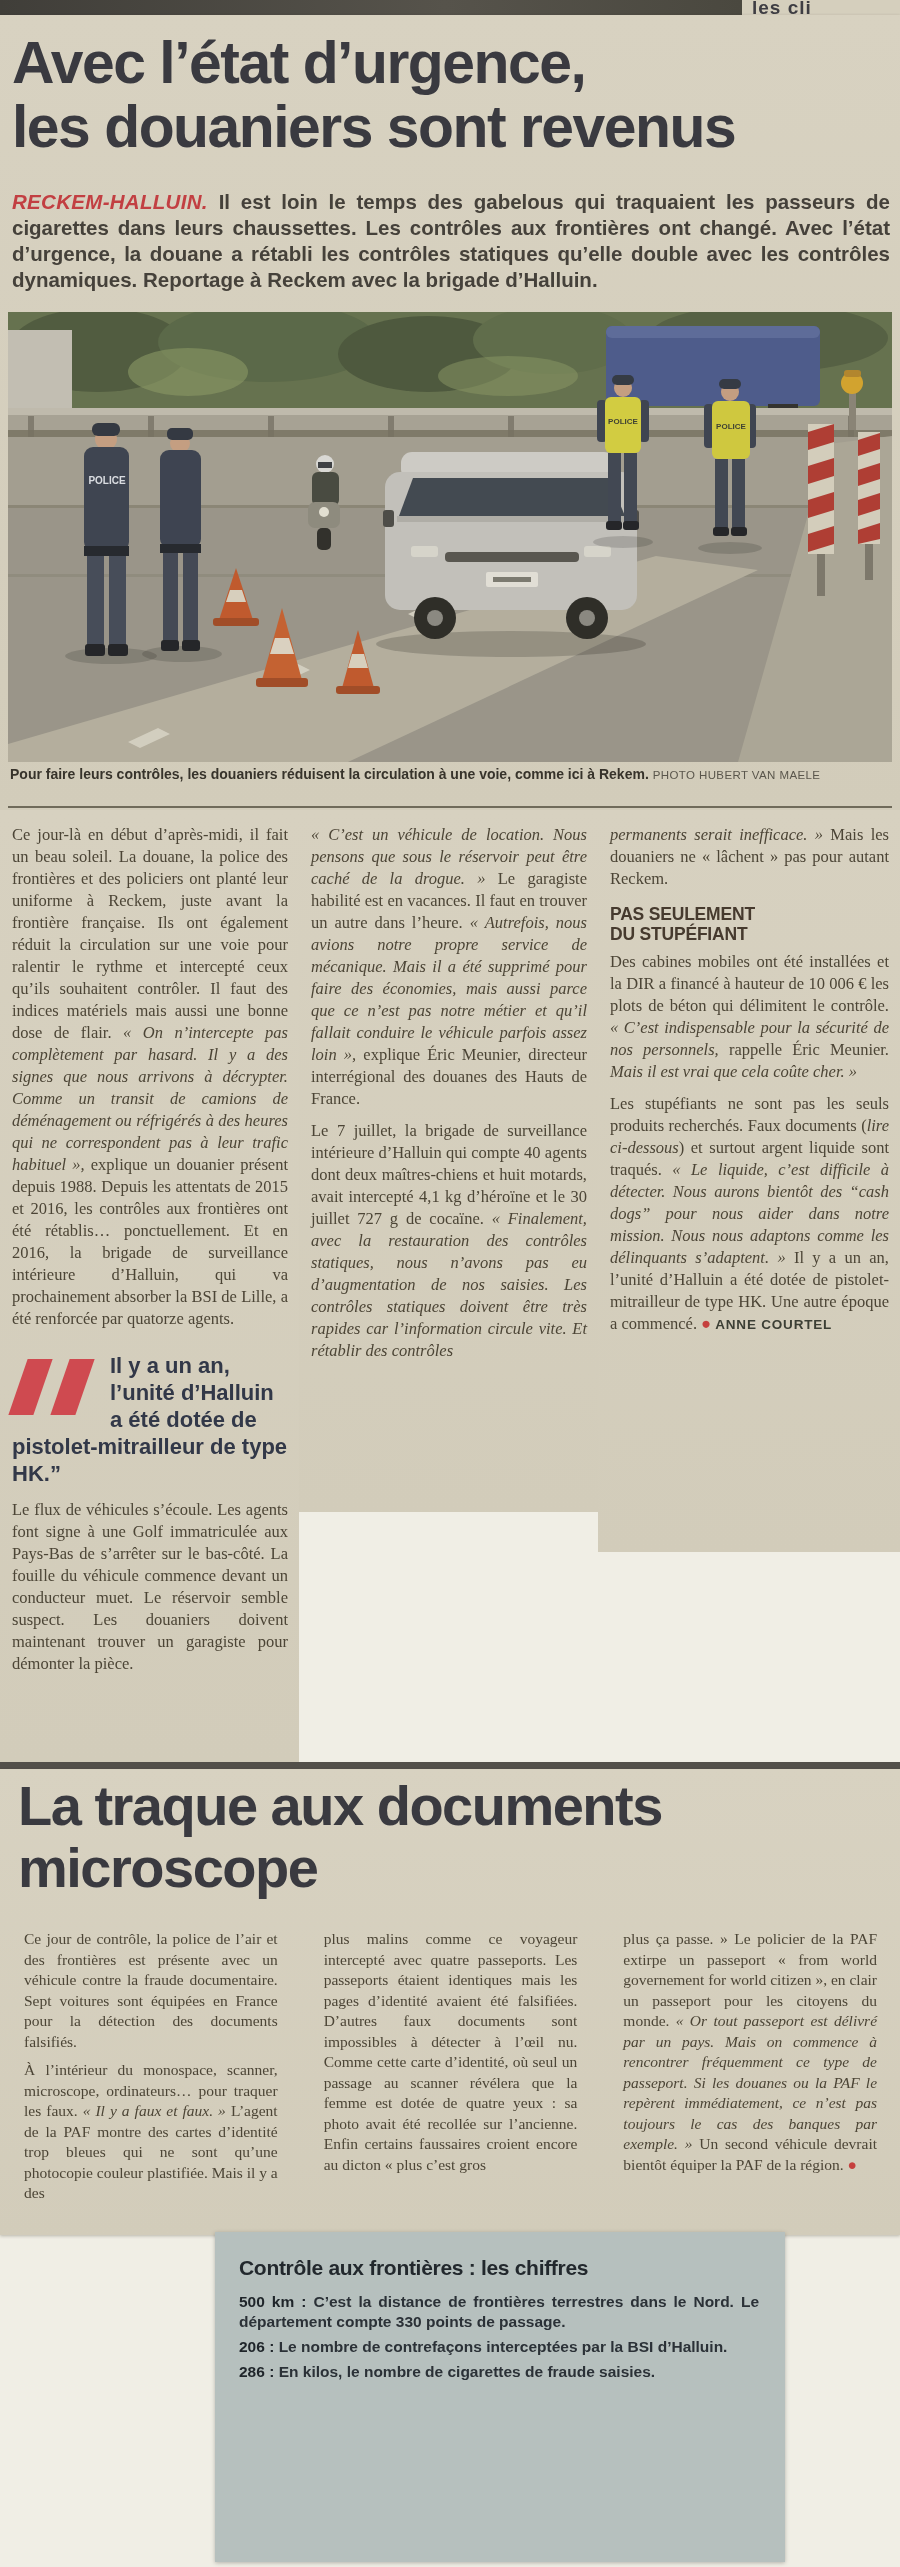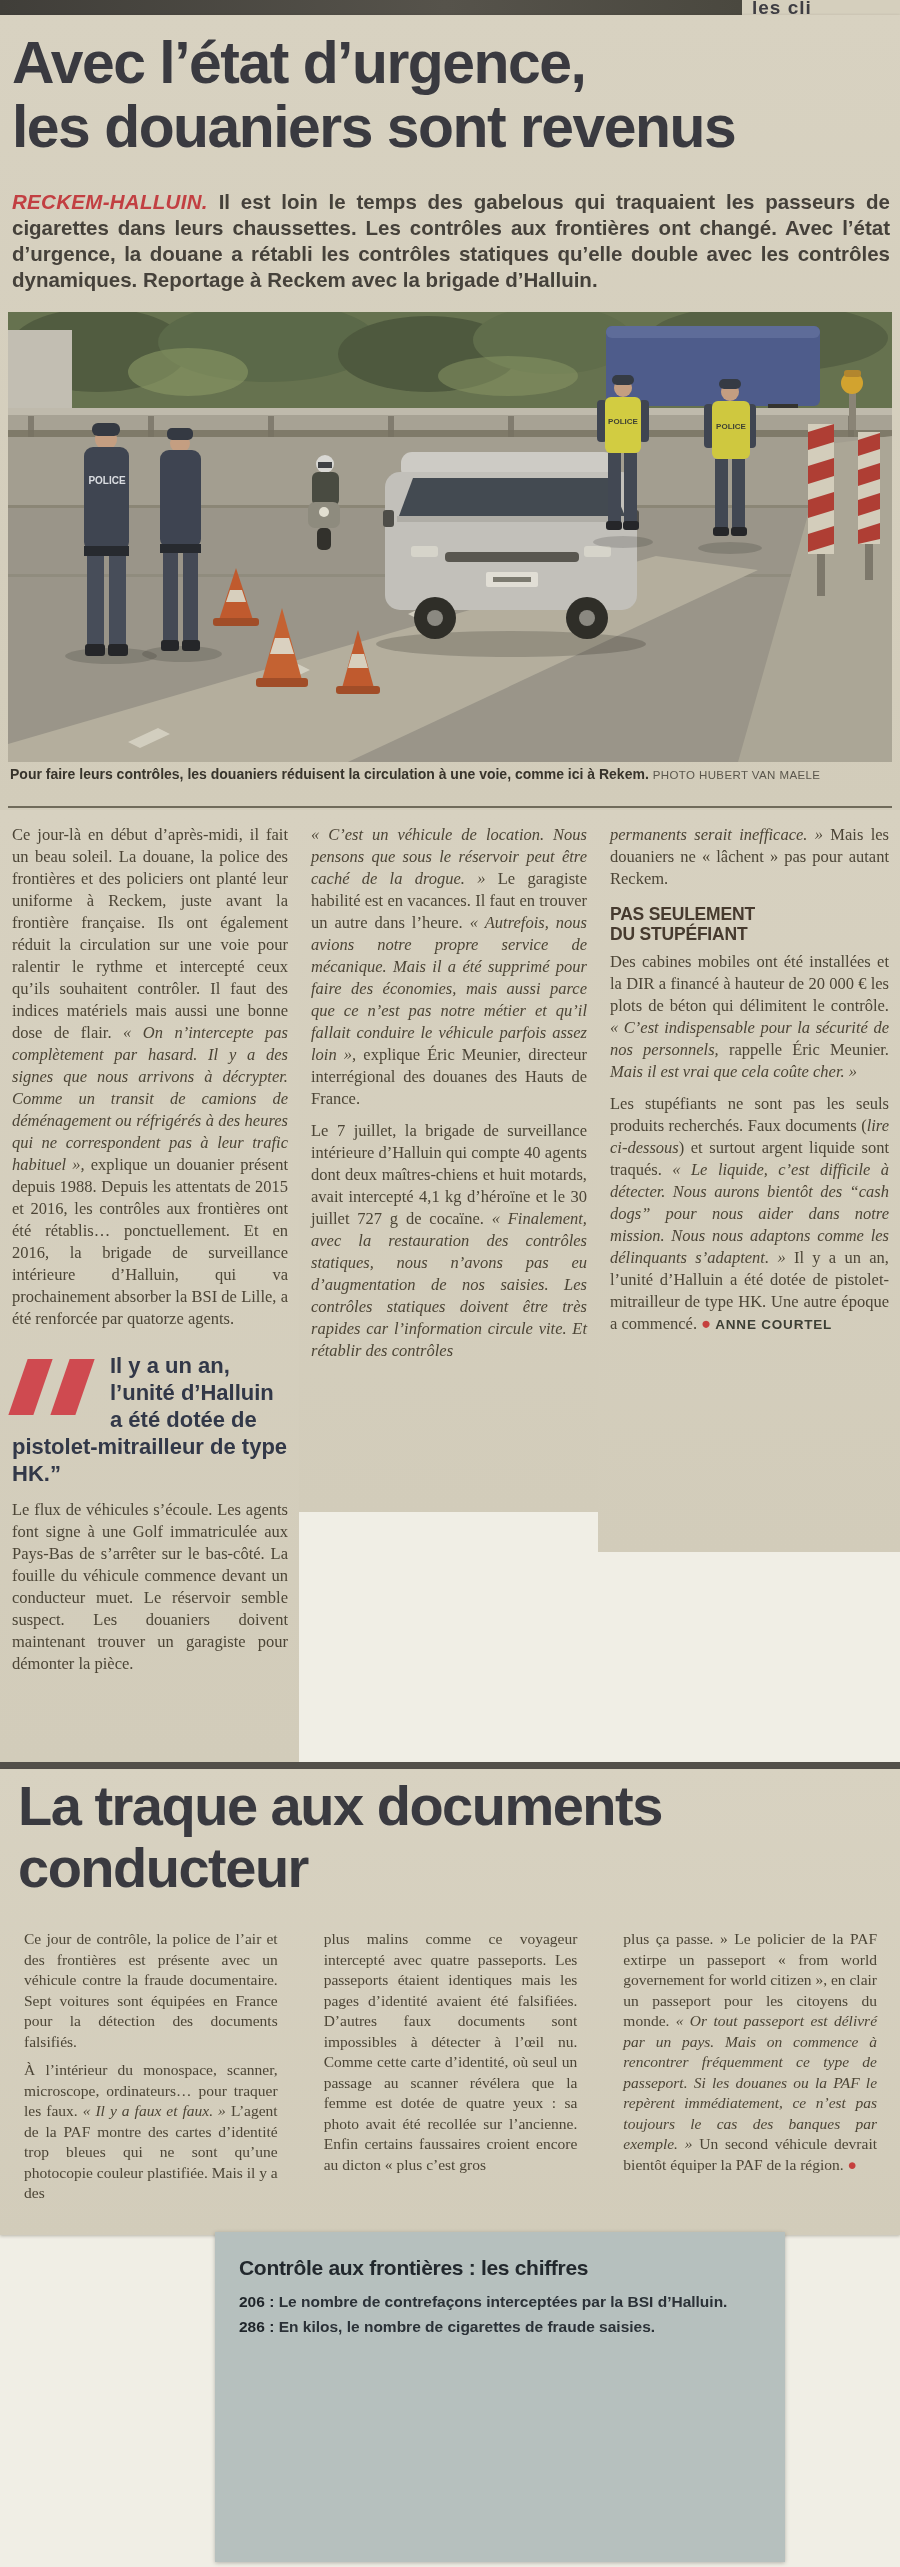--- a/index.html
+++ b/index.html
@@ -266,44 +266,46 @@
     <div class="coltext">
       <p><span class="seg-i">« C’est un véhicule de location. Nous pensons que sous le réservoir peut être caché de la drogue. » </span><span class="seg-n">Le garagiste habilité est en vacances. Il faut en trouver un autre dans l’heure. </span><span class="seg-i">« Autrefois, nous avions notre propre service de mécanique. Mais il a été supprimé pour faire des économies, mais aussi parce que ce n’est pas notre métier et qu’il fallait conduire le véhicule parfois assez loin », </span><span class="seg-n">explique Éric Meunier, directeur interrégional des douanes des Hauts de France.</span></p>
       <p><span class="seg-n">Le 7 juillet, la brigade de surveillance intérieure d’Halluin qui compte 40 agents dont deux maîtres-chiens et huit motards, avait intercepté 4,1 kg d’héroïne et le 30 juillet 727 g de cocaïne. </span><span class="seg-i">« Finalement, avec la restauration des contrôles statiques, nous n’avons pas eu d’augmentation de nos saisies. Les contrôles statiques doivent être très rapides car l’information circule vite. Et rétablir des contrôles</span></p>
     </div>
   </div>
 
   <div class="colbg colbg3">
     <div class="coltext">
       <p><span class="seg-i">permanents serait inefficace. » </span><span class="seg-n">Mais les douaniers ne « lâchent » pas pour autant Reckem.</span></p>
       <h3 class="subhead"><span>PAS SEULEMENT</span><br><span>DU STUPÉFIANT</span></h3>
-      <p><span class="seg-n">Des cabines mobiles ont été installées et la DIR a financé à hauteur de 20 000 € les plots de béton qui délimitent le contrôle. </span><span class="seg-i">« C’est indispensable pour la sécurité de nos personnels, </span><span class="seg-n">rappelle Éric Meunier. </span><span class="seg-i">Mais il est vrai que cela coûte cher. »</span></p>
+      <p><span class="seg-n">Des cabines mobiles ont été installées et la DIR a financé à hauteur de 10 006 € les plots de béton qui délimitent le contrôle. </span><span class="seg-i">« C’est indispensable pour la sécurité de nos personnels, </span><span class="seg-n">rappelle Éric Meunier. </span><span class="seg-i">Mais il est vrai que cela coûte cher. »</span></p>
       <p><span class="seg-n">Les stupéfiants ne sont pas les seuls produits recherchés. Faux documents (</span><span class="seg-i">lire ci-dessous</span><span class="seg-n">) et surtout argent liquide sont traqués. </span><span class="seg-i">« Le liquide, c’est difficile à détecter. Nous aurons bientôt des “cash dogs” pour nous aider dans notre mission. Nous nous adaptons comme les délinquants s’adaptent. » </span><span class="seg-n">Il y a un an, l’unité d’Halluin a été dotée de pistolet-mitrailleur de type HK. Une autre époque a commencé. </span><span class="seg-bullet">● </span><span class="seg-byline">ANNE COURTEL</span></p>
     </div>
   </div>
 
   <div class="seam"></div>
 
   <section class="clip clip-a2">
-    <h2 class="headline2"><span>La traque aux documents</span><br><span>conducteur</span></h2>
+    <h2 class="headline2"><span>La traque aux documents</span><br><span>microscope</span></h2>
     <div class="a2cols">
       <div class="a2col">
         <p><span class="seg-n">Ce jour de contrôle, la police de l’air et des frontières est présente avec un véhicule contre la fraude documentaire. Sept voitures sont équipées en France pour la détection des documents falsifiés.</span></p>
         <p><span class="seg-n">À l’intérieur du monospace, scanner, microscope, ordinateurs… pour traquer les faux. </span><span class="seg-i">« Il y a faux et faux. » </span><span class="seg-n">L’agent de la PAF montre des cartes d’identité trop bleues qui ne sont qu’une photocopie couleur plastifiée. Mais il y a des</span></p>
       </div>
       <div class="a2col">
         <p><span class="seg-n">plus malins comme ce voyageur intercepté avec quatre passeports. Les passeports étaient identiques mais les pages d’identité avaient été falsifiées. D’autres faux documents sont impossibles à détecter à l’œil nu. Comme cette carte d’identité, où seul un passage au scanner révélera que la femme est dotée de quatre yeux : sa photo avait été recollée sur l’ancienne. Enfin certains faussaires croient encore au dicton « plus c’est gros</span></p>
       </div>
       <div class="a2col">
         <p><span class="seg-n">plus ça passe. » Le policier de la PAF extirpe un passeport « from world governement for world citizen », en clair un passeport pour les citoyens du monde. </span><span class="seg-i">« Or tout passeport est délivré par un pays. Mais on commence à rencontrer fréquemment ce type de passeport. Si les douanes ou la PAF le repèrent immédiatement, ce n’est pas toujours le cas des banques par exemple. » </span><span class="seg-n">Un second véhicule devrait bientôt équiper la PAF de la région. </span><span class="seg-bullet">●</span></p>
       </div>
     </div>
   </section>
 
   <aside class="statsbox">
     <h4 class="stats-title">Contrôle aux frontières : les chiffres</h4>
+    <p class="stat-item"><span class="stat-value">500 km :</span>
+      <span>C’est la distance de frontières terrestres dans le Nord. Le département compte 330 points de passage.</span></p>
     <p class="stat-item"><span class="stat-value">206 :</span>
       <span>Le nombre de contrefaçons interceptées par la BSI d’Halluin.</span></p>
     <p class="stat-item"><span class="stat-value">286 :</span>
       <span>En kilos, le nombre de cigarettes de fraude saisies.</span></p>
   </aside>
 
 </div>
 
 </body></html>

